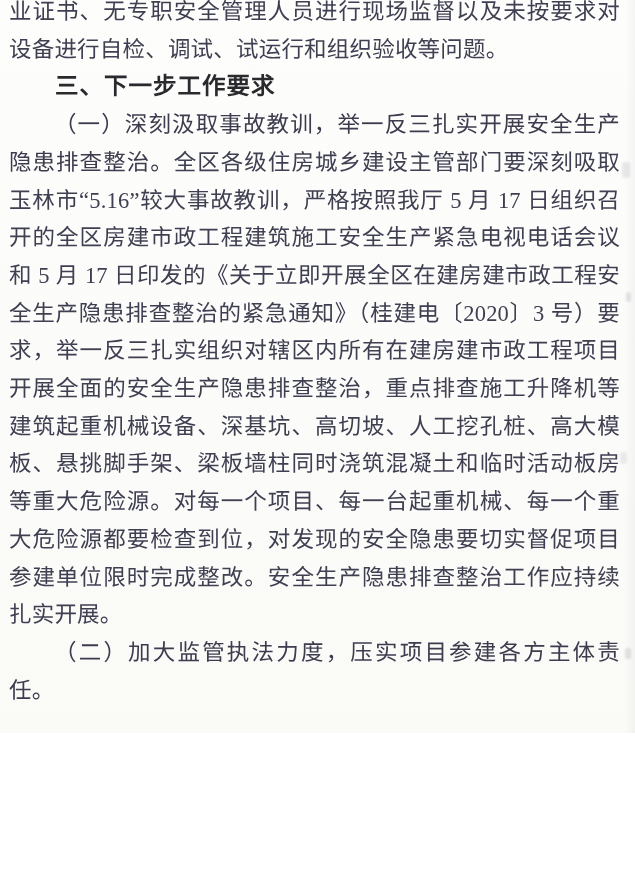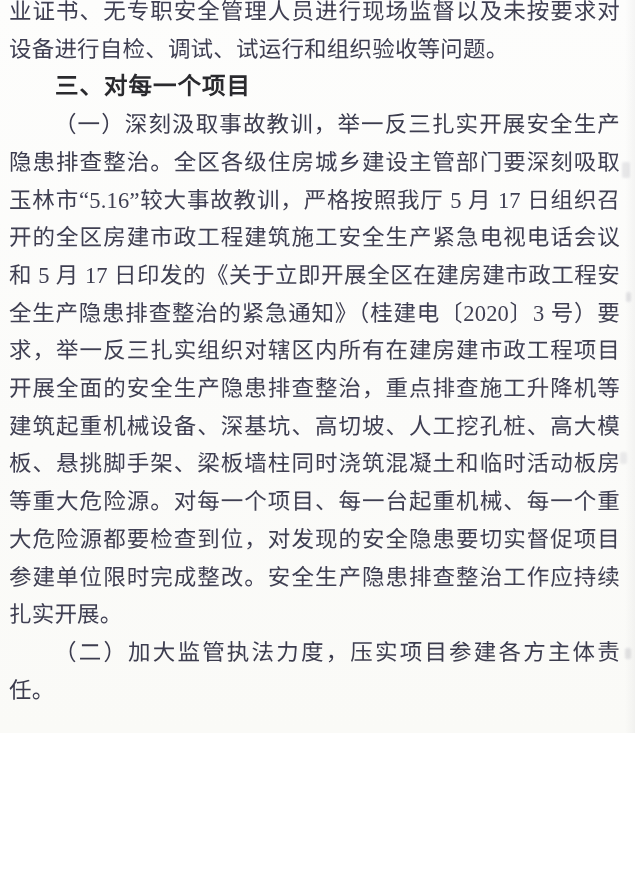--- a/index.html
+++ b/index.html
@@ -65,21 +65,21 @@
 </style>
 </head>
 <body>
 
 <div class="page">
 
   <div class="doc">
 
     <p class="cont">业证书、无专职安全管理人员进行现场监督以及未按要求对设备进行自检、调试、试运行和组织验收等问题。</p>
 
-    <p class="heading">三、对每一个项目</p>
+    <p class="heading">三、下一步工作要求</p>
 
 
     <p class="para"><span class="lead">（一）深刻汲取事故教训，举一反三扎实开展安全生产隐患排查整治。</span><span>全区各级住房城乡建设主管部门要深刻吸取玉林市“5.16”较大事故教训，严格按照我厅 5 月 17 日组织召开的全区房建市政工程建筑施工安全生产紧急电视电话会议和 5 月 17 日印发的《关于立即开展全区在建房建市政工程安全生产隐患排查整治的紧急通知》（桂建电〔2020〕3 号）要求，举一反三扎实组织对辖区内所有在建房建市政工程项目开展全面的安全生产隐患排查整治，重点排查施工升降机等建筑起重机械设备、深基坑、高切坡、人工挖孔桩、高大模板、悬挑脚手架、梁板墙柱同时浇筑混凝土和临时活动板房等重大危险源。对每一个项目、每一台起重机械、每一个重大危险源都要检查到位，对发现的安全隐患要切实督促项目参建单位限时完成整改。安全生产隐患排查整治工作应持续扎实开展。</span></p>
 
     <p class="para"><span class="lead">（二）加大监管执法力度，压实项目参建各方主体责任。</span></p>
 
   </div>
 
   <div class="artifact a1"></div>
   <div class="artifact a2"></div>

